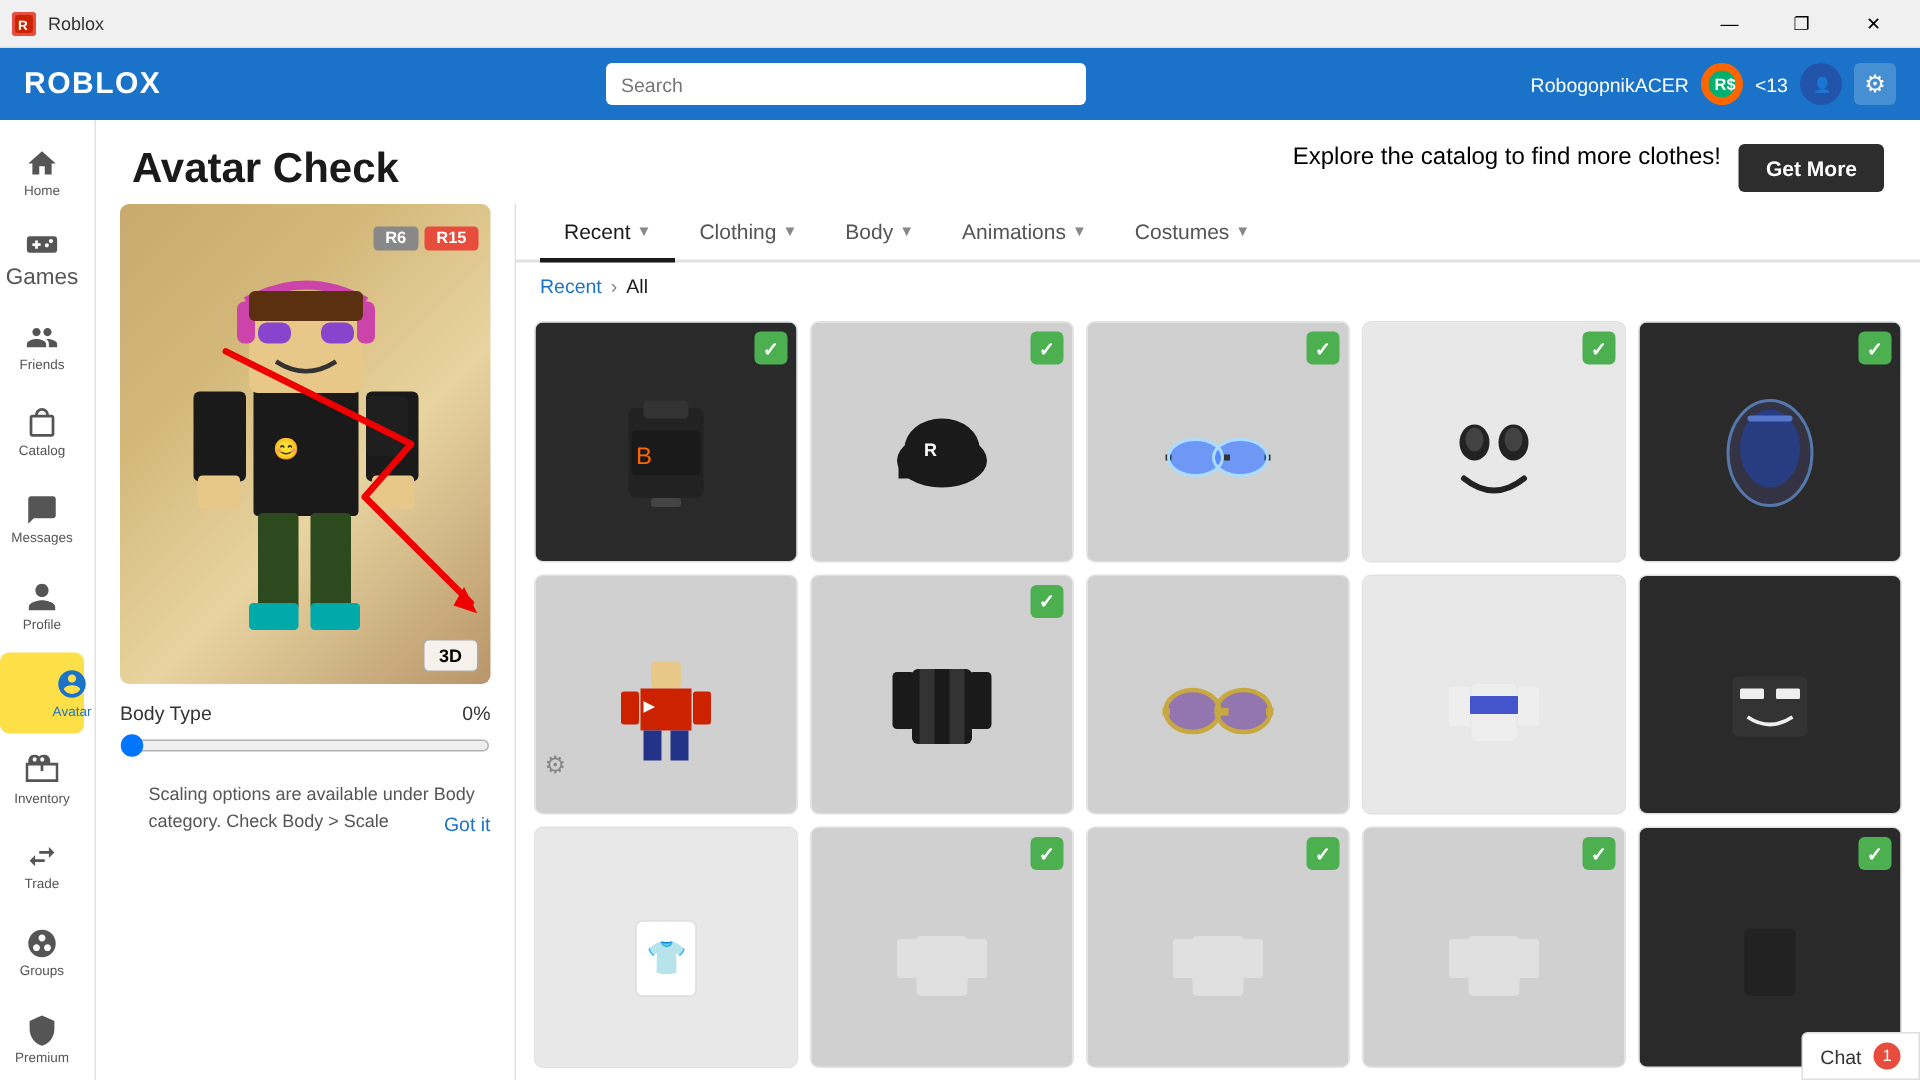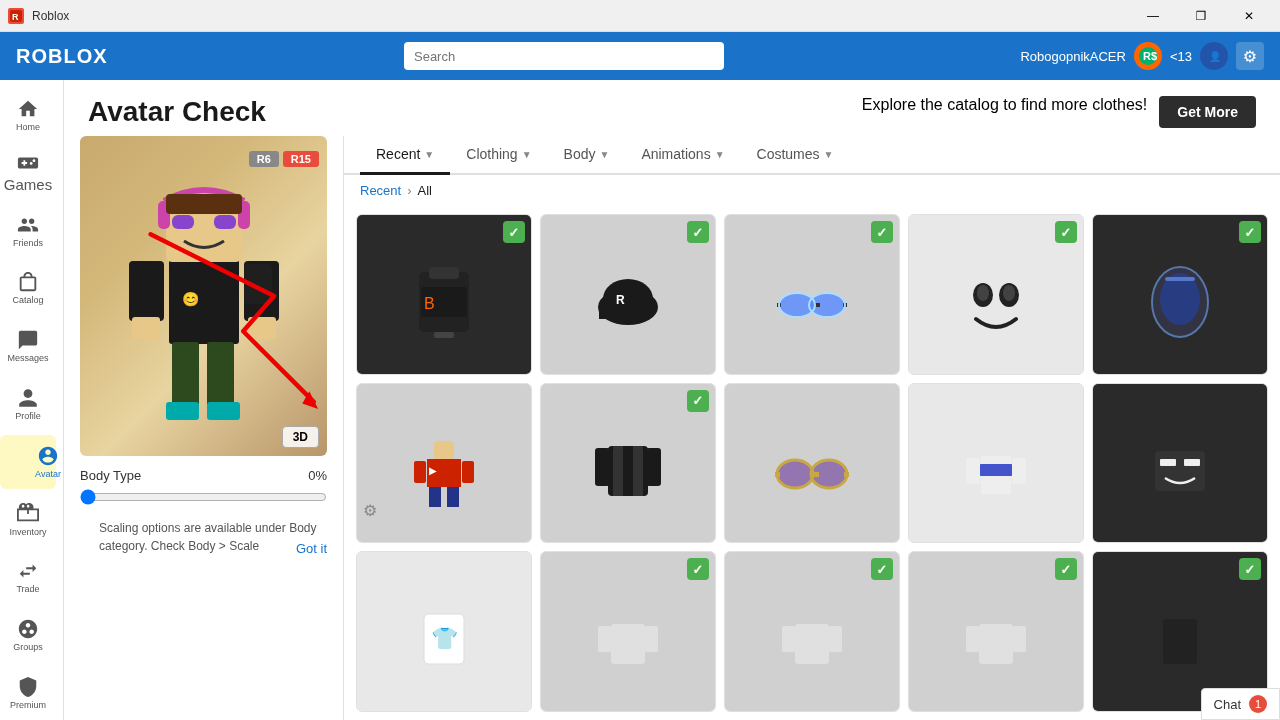--- a/index.html
+++ b/index.html
@@ -50,21 +50,21 @@
       flex-direction: column;
       align-items: flex-start;
       padding-top: 8px;
       gap: 4px;
     }
     .sidebar-item {
       width: 56px; height: 56px; display: flex; flex-direction: column;
       align-items: center; justify-content: center; cursor: pointer;
       border-radius: 6px; gap: 2px; font-size: 10px; color: #555;
     }
-    .sidebar-item.active { background: #fef9c3; color: #1a73c9; padding-left: 40px; }
+    .sidebar-item.active { background: #fde047; color: #1a73c9; padding-left: 40px; }
     .sidebar-item svg { width: 22px; height: 22px; }
 
     
     .main-content { flex: 1; display: flex; flex-direction: column; background: #fff; overflow: hidden; }
 
     
     .content-header {
       padding: 16px 24px 8px;
       display: flex; align-items: center; justify-content: space-between;
     }

